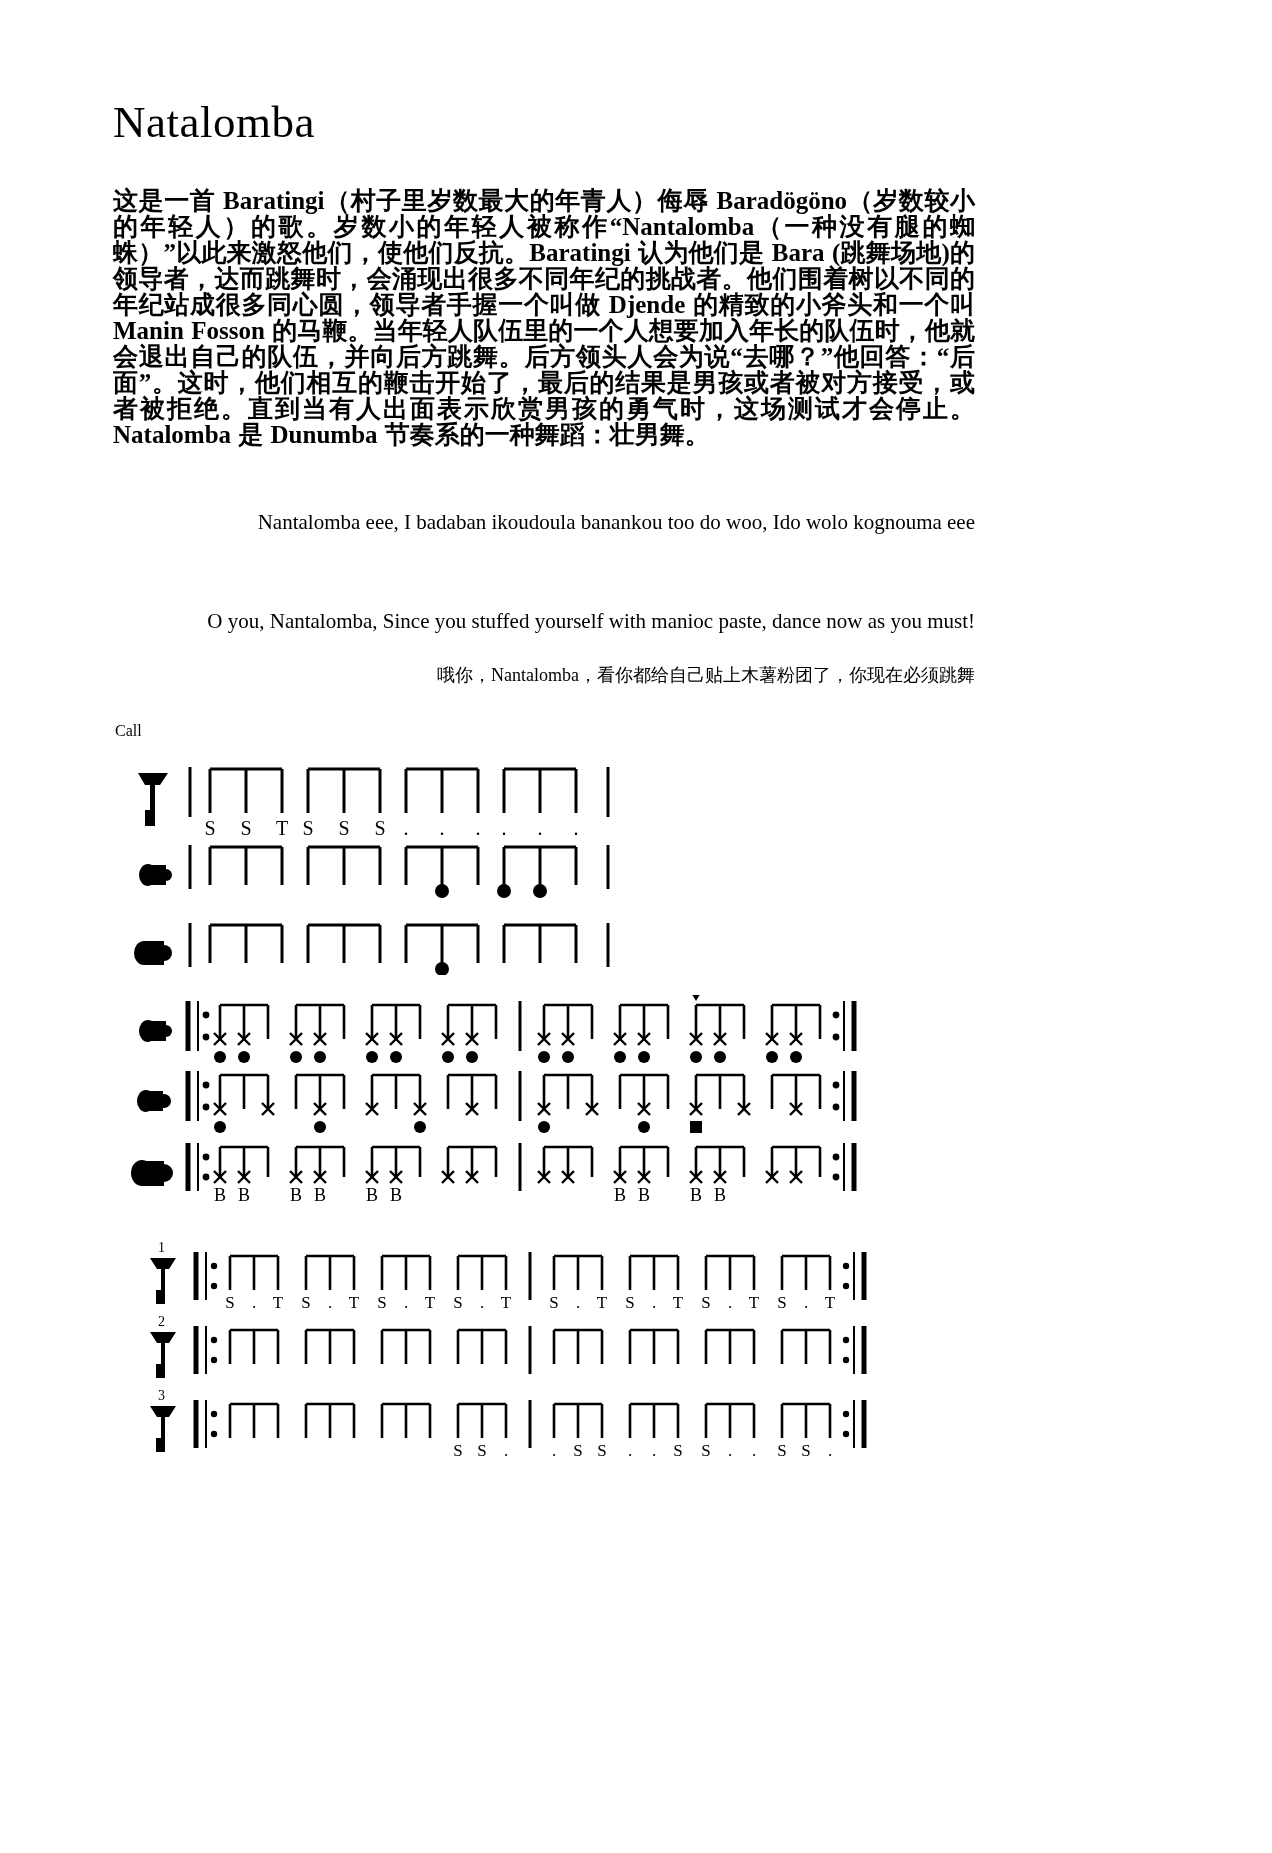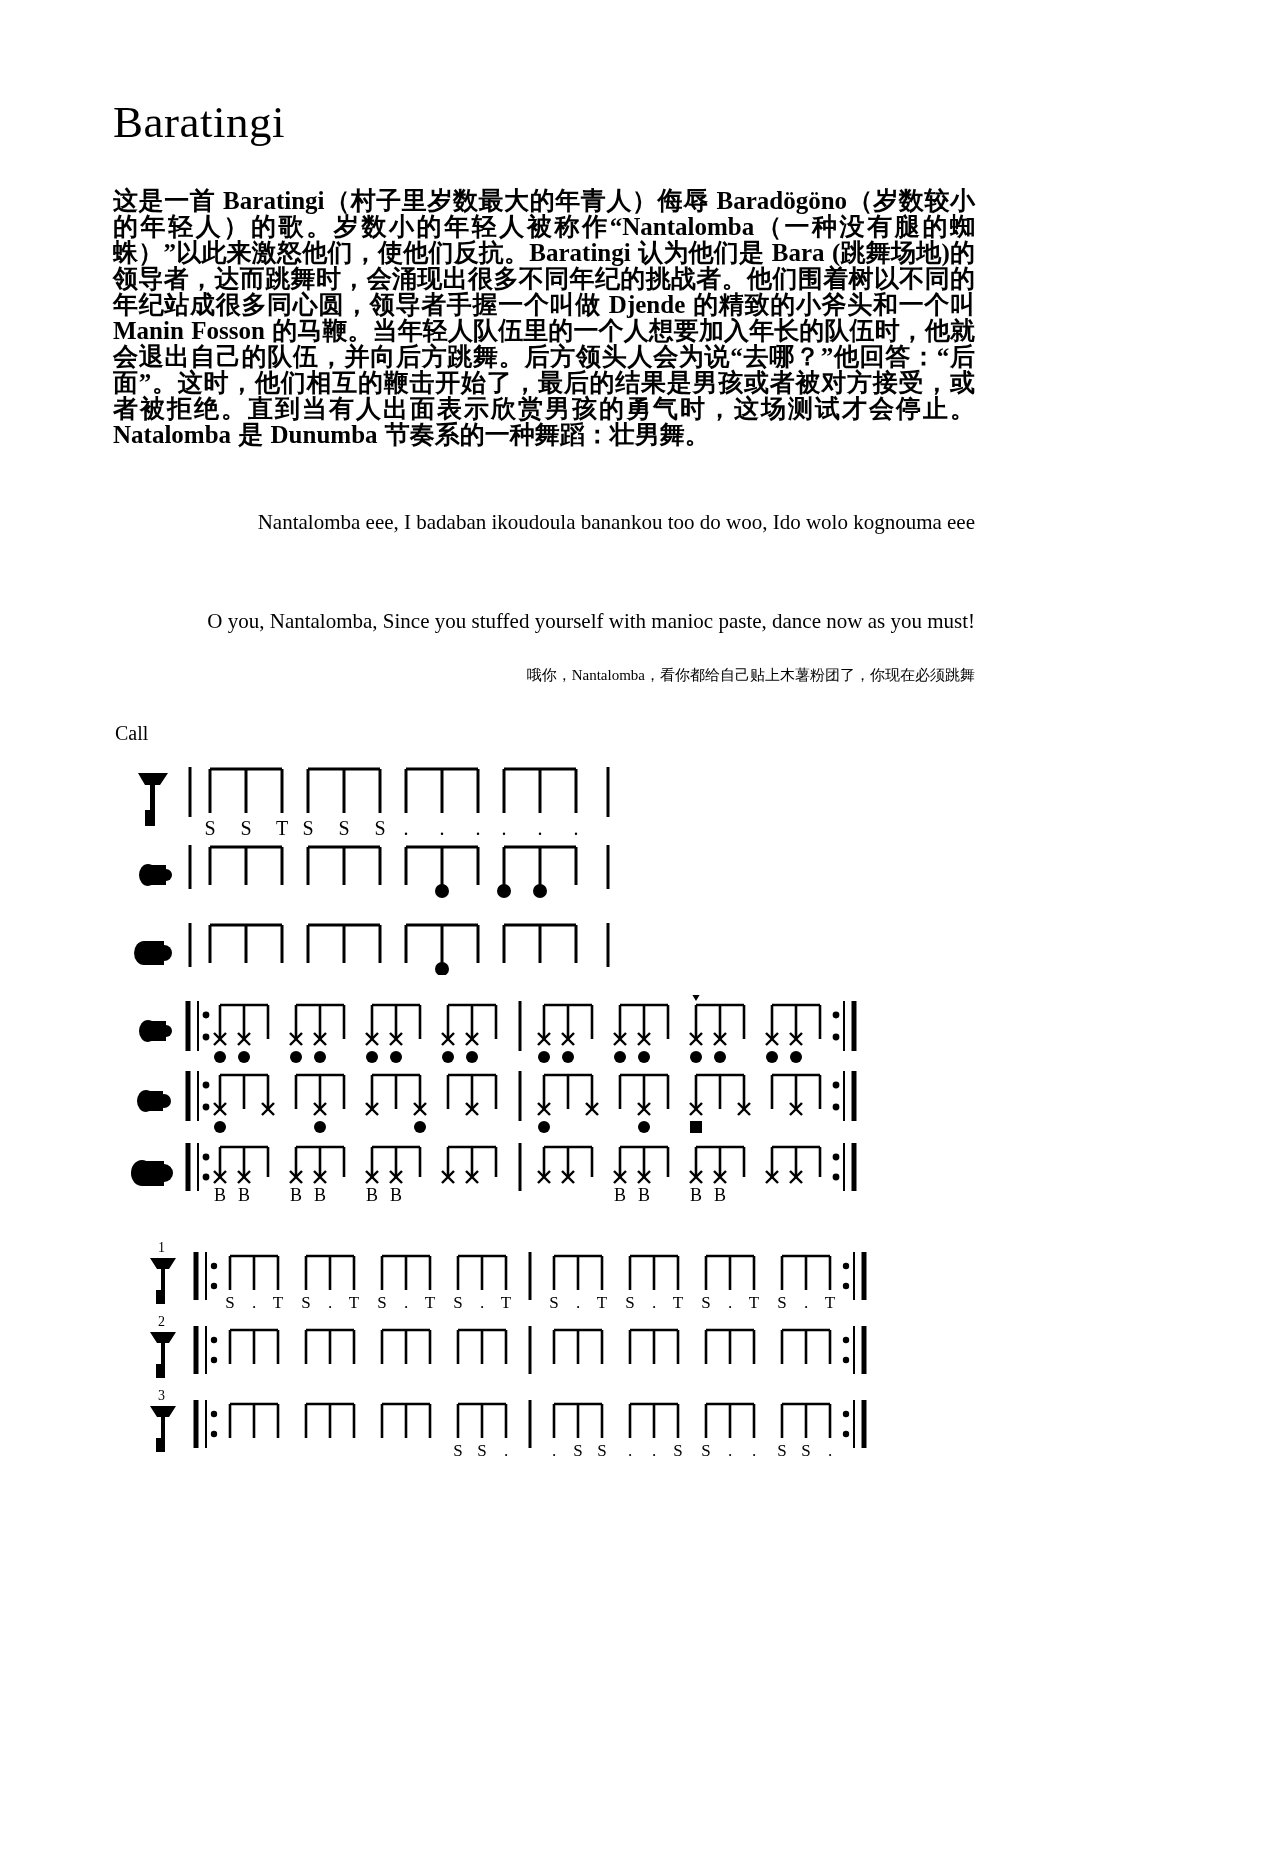--- a/index.html
+++ b/index.html
@@ -45,45 +45,45 @@
   .lyric-block {
     position: absolute;
     left: 113px;
     width: 862px;
     text-align: right;
     font-size: 21px;
     line-height: 34px;
   }
   .lyric-1 { top: 505px; }
   .lyric-2 { top: 568px; margin-top: 36px; }
-  .lyric-3 { top: 658px; font-size: 15px; }
+  .lyric-3 { top: 658px; font-size: 18px; }
 
   .call-label {
     position: absolute;
     left: 115px;
     top: 722px;
-    font-size: 20px;
+    font-size: 16px;
   }
 
   .staff-group {
     position: absolute;
   }
   .g1 { left: 110px; top: 755px; }
   .g2 { left: 110px; top: 995px; }
   .g3 { left: 110px; top: 1240px; }
 
   svg { display: block; }
   text { font-family: "Liberation Serif", "DejaVu Serif", serif; }
 </style>
 </head>
 <body>
 
 <div class="page">
 
-  <h1 class="title">Baratingi</h1>
+  <h1 class="title">Natalomba</h1>
 
   <div class="body-text">这是一首  Baratingi（村子里岁数最大的年青人）侮辱 Baradögöno（岁数较小的年轻人）的歌。岁数小的年轻人被称作“Nantalomba（一种没有腿的蜘蛛）”以此来激怒他们，使他们反抗。Baratingi 认为他们是 Bara (跳舞场地)的领导者，达而跳舞时，会涌现出很多不同年纪的挑战者。他们围着树以不同的年纪站成很多同心圆，领导者手握一个叫做 Djende 的精致的小斧头和一个叫 Manin Fosson 的马鞭。当年轻人队伍里的一个人想要加入年长的队伍时，他就会退出自己的队伍，并向后方跳舞。后方领头人会为说“去哪？”他回答：“后面”。这时，他们相互的鞭击开始了，最后的结果是男孩或者被对方接受，或者被拒绝。直到当有人出面表示欣赏男孩的勇气时，这场测试才会停止。Natalomba 是 Dunumba 节奏系的一种舞蹈：壮男舞。</div>
 
   <div class="lyric-block lyric-1">Nantalomba eee, I badaban ikoudoula banankou too do woo, Ido wolo kognouma eee</div>
   <div class="lyric-block lyric-2">O you, Nantalomba, Since you stuffed yourself with manioc paste, dance now as you must!</div>
   <div class="lyric-block lyric-3">哦你，Nantalomba，看你都给自己贴上木薯粉团了，你现在必须跳舞</div>
 
   <div class="call-label">Call</div>
 
   <div class="staff-group g1">

